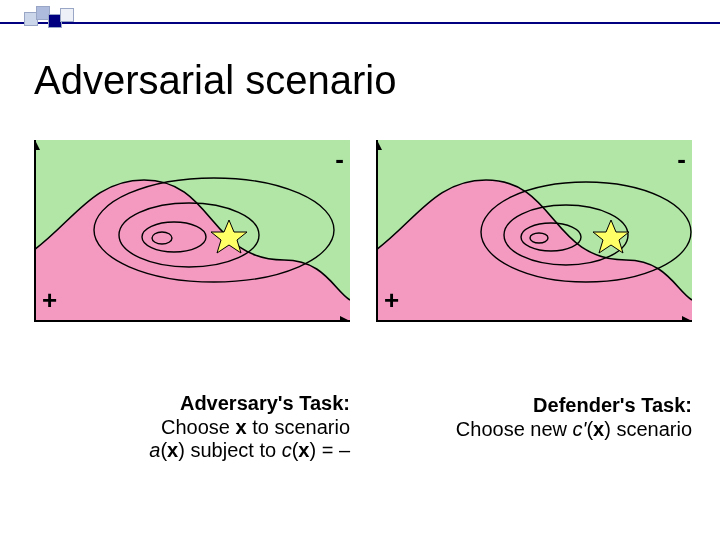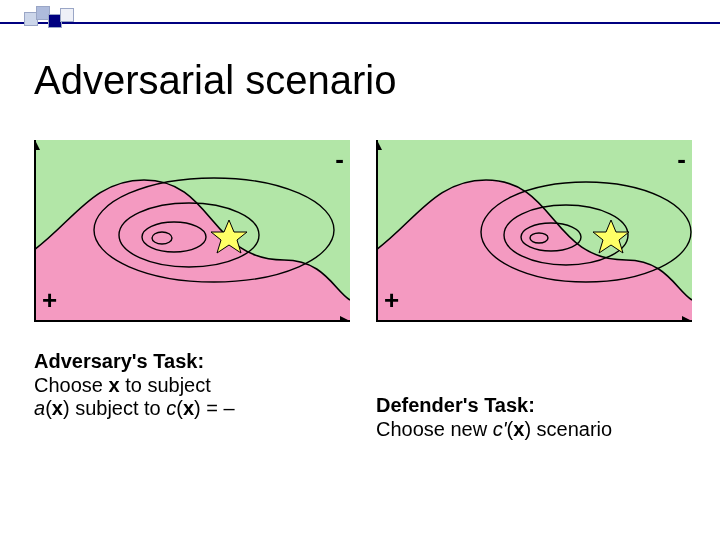--- a/index.html
+++ b/index.html
@@ -9,20 +9,21 @@
     height: 540px;
     background: #ffffff;
     font-family: Arial, Helvetica, sans-serif;
     overflow: hidden;
   }
   .slide {
     position: relative;
     width: 720px;
     height: 412px;
     box-sizing: border-box;
+    text-align: right;
   }
   .decor-line {
     position: absolute;
     left: 0;
     top: 22px;
     width: 720px;
     height: 2px;
     background: #000080;
   }
   .decor-squares {
@@ -53,21 +54,21 @@
   .figure.left  { left: 34px; }
   .figure.right { left: 376px; }
   .caption {
     position: absolute;
     top: 350px;
     width: 316px;
     font-size: 20px;
     color: #000;
     line-height: 1.18;
   }
-  .caption.left  { left: 34px; }
+  .caption.left  { left: 34px; margin-top: 42px; }
   .caption.right { left: 376px; margin-top: 44px; }
   .bold { font-weight: bold; }
   .math-i { font-style: italic; }
 </style>
 </head>
 <body>
 
 <div class="slide">
 
   <div class="decor-line"></div>
@@ -134,21 +135,21 @@
       <polygon points="1,0 -4,10 6,10" fill="#000"></polygon>
       <line x1="0" y1="181" x2="316" y2="181" stroke="#000" stroke-width="2"></line>
       <polygon points="316,181 306,176 306,186" fill="#000"></polygon>
     </svg>
     <div style="position:absolute; right:6px; top:4px; font-size:26px; font-weight:bold; color:#000;">-</div>
     <div style="position:absolute; left:8px; bottom:6px; font-size:26px; font-weight:bold; color:#000;">+</div>
   </div>
 
   <div class="caption left">
     <span class="bold">Adversary's Task:</span><br>
-    <span>Choose </span><span class="bold">x</span><span> to subject</span><br>
+    <span>Choose </span><span class="bold">x</span><span> to scenario</span><br>
     <span class="math-i">a</span><span>(</span><span class="bold">x</span><span>) subject to </span><span class="math-i">c</span><span>(</span><span class="bold">x</span><span>) = –</span>
   </div>
 
   <div class="caption right">
     <span class="bold">Defender's Task:</span><br>
     <span>Choose new </span><span class="math-i">c'</span><span>(</span><span class="bold">x</span><span>) scenario</span><br>
   </div>
 
 </div>
 

